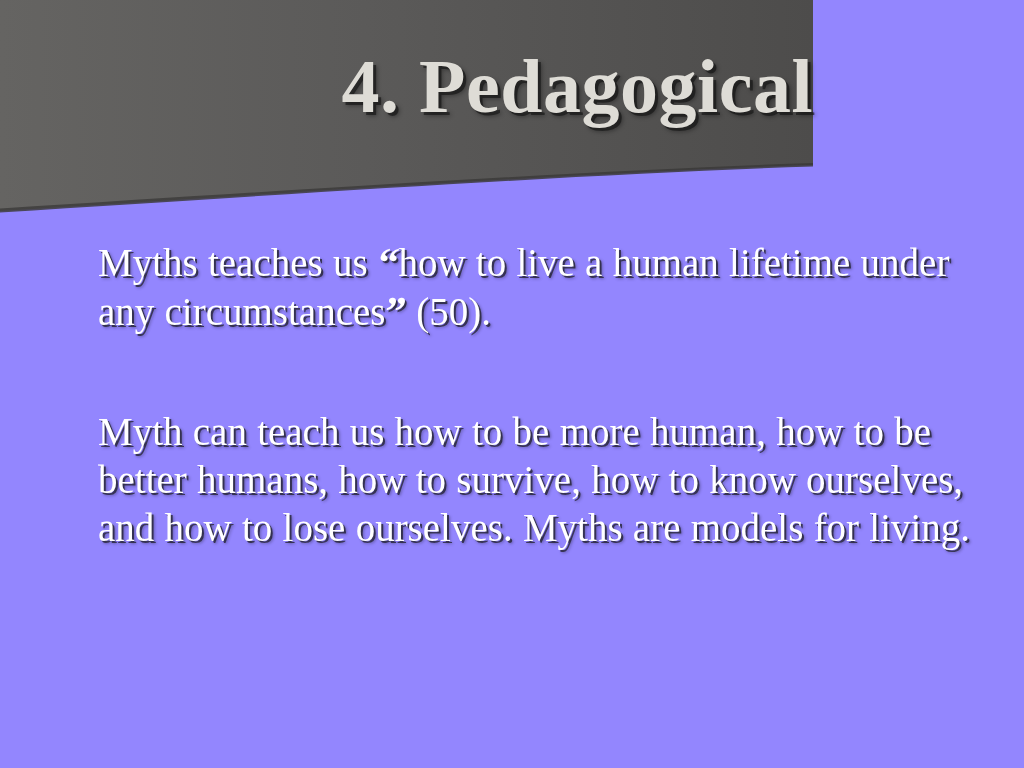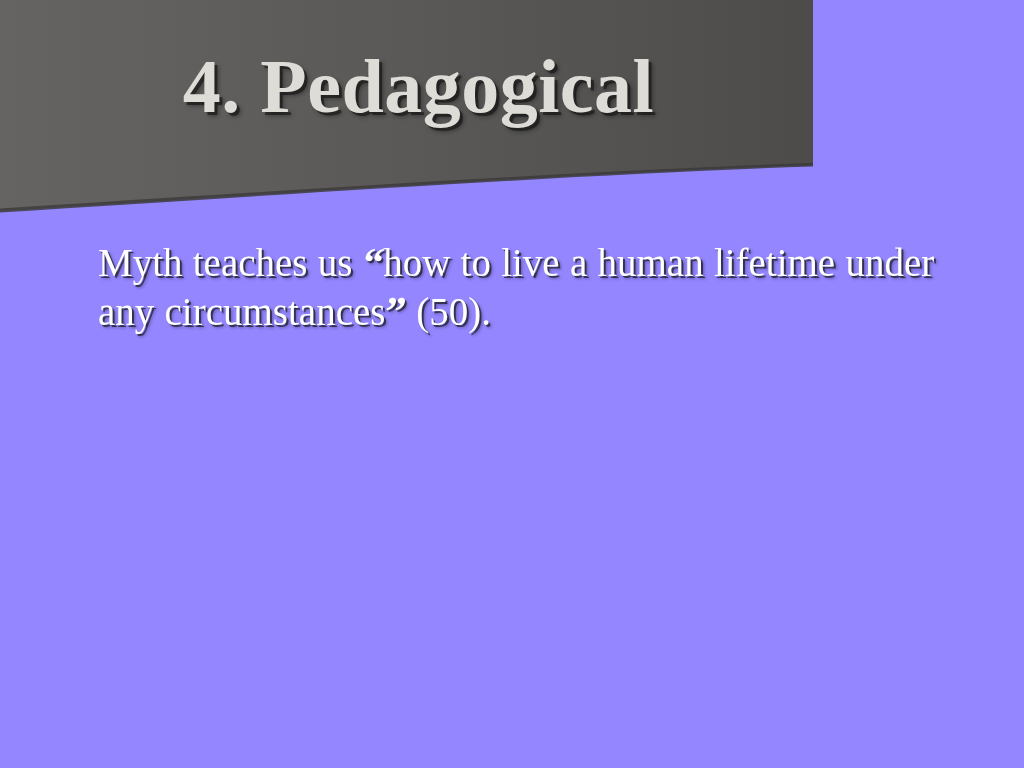--- a/index.html
+++ b/index.html
@@ -32,21 +32,21 @@
     display: block;
     width: 813px;
     height: 215px;
   }
 
   .title-text {
     position: absolute;
     left: 0;
     top: 48px;
     width: 813px;
-    text-align: center;
+    text-align: right;
     font-family: "Liberation Serif", "DejaVu Serif", serif;
     font-weight: bold;
     font-size: 76px;
     line-height: 1.0;
     color: #dedcd6;
     letter-spacing: 0.5px;
     text-shadow:
       3px 3px 0 rgba(20,20,20,0.62),
       4px 4px 4px rgba(0,0,0,0.35);
     white-space: nowrap;
@@ -119,20 +119,21 @@
       <path d="M0,0 L813,0 L813,165 C600,172 330,190 0,211 Z" fill="url(#bannerGrad)"></path>
 
       <path d="M813,163 L813,166.5 C600,173.5 330,191.5 0,212.5 L0,208.5 C330,187.5 600,170 813,163 Z" fill="url(#edgeGrad)" opacity="0.85"></path>
     </svg>
 
     <div class="title-text">4. Pedagogical</div>
   </div>
 
   <div class="body">
 
-    <p class="para para-quote"><span>Myth teaches us </span><span class="qmark">“</span><span>how to live a human lifetime under any circumstances</span><span class="qmark">”</span><span> (50).</span></p>
+    <p class="para para-quote"><span>Myths teaches us </span><span class="qmark">“</span><span>how to live a human lifetime under any circumstances</span><span class="qmark">”</span><span> (50).</span></p>
 
     <div class="para-gap"></div>
 
+    <p class="para para-body">Myth can teach us how to be more human, how to be better humans, how to survive, how to know ourselves, and how to lose ourselves. Myths are models for living.</p>
 
   </div>
 
 </div>
 
 </body></html>

